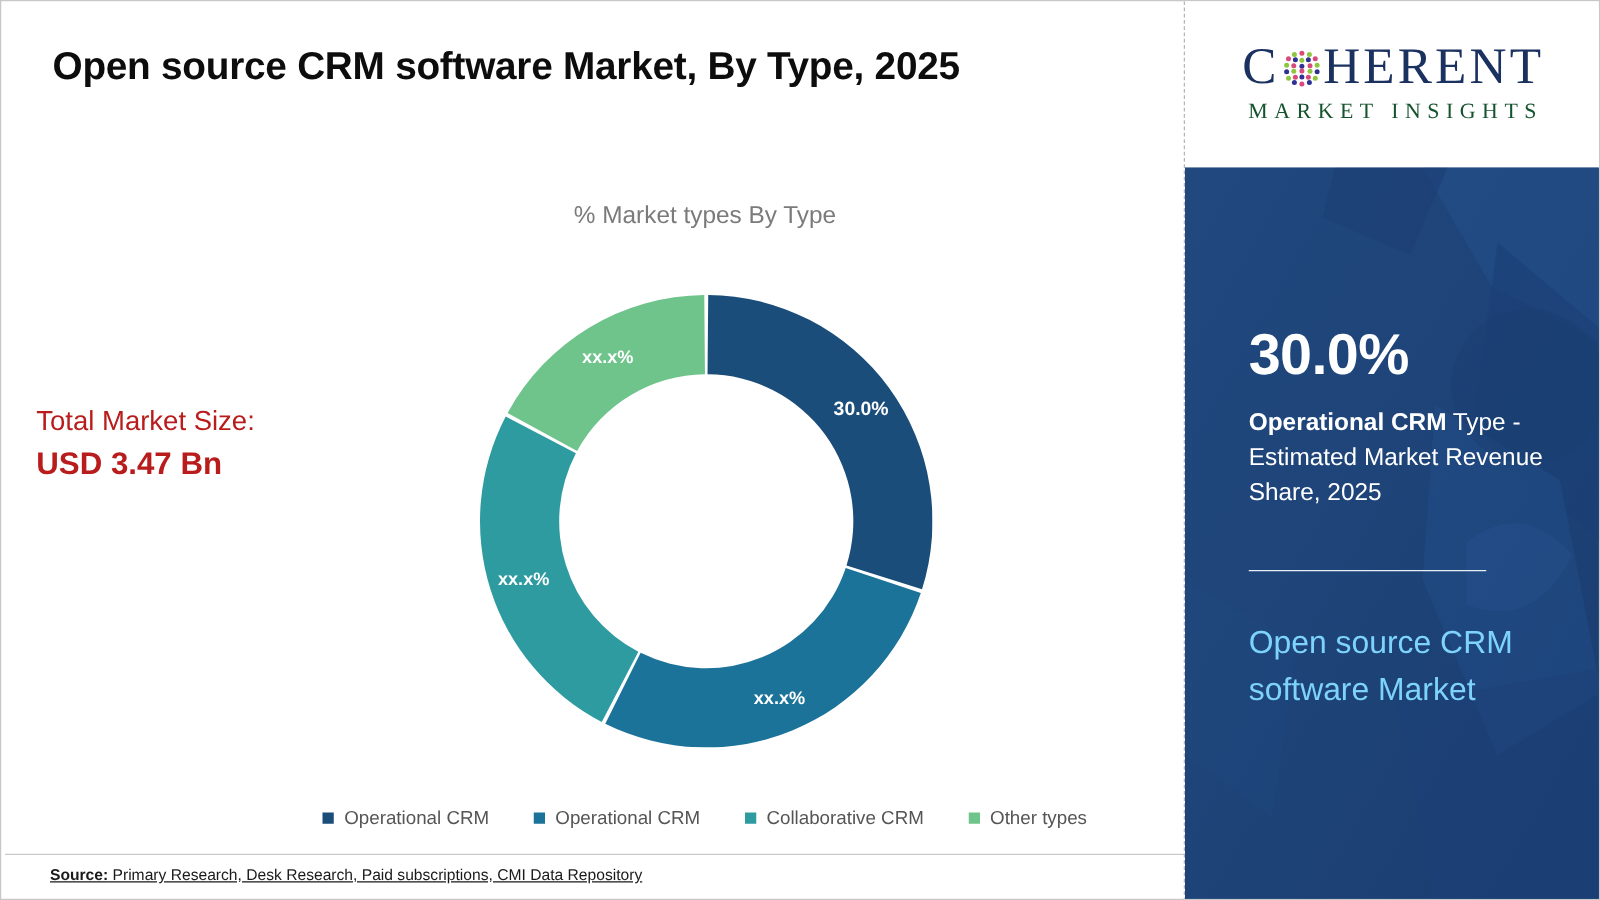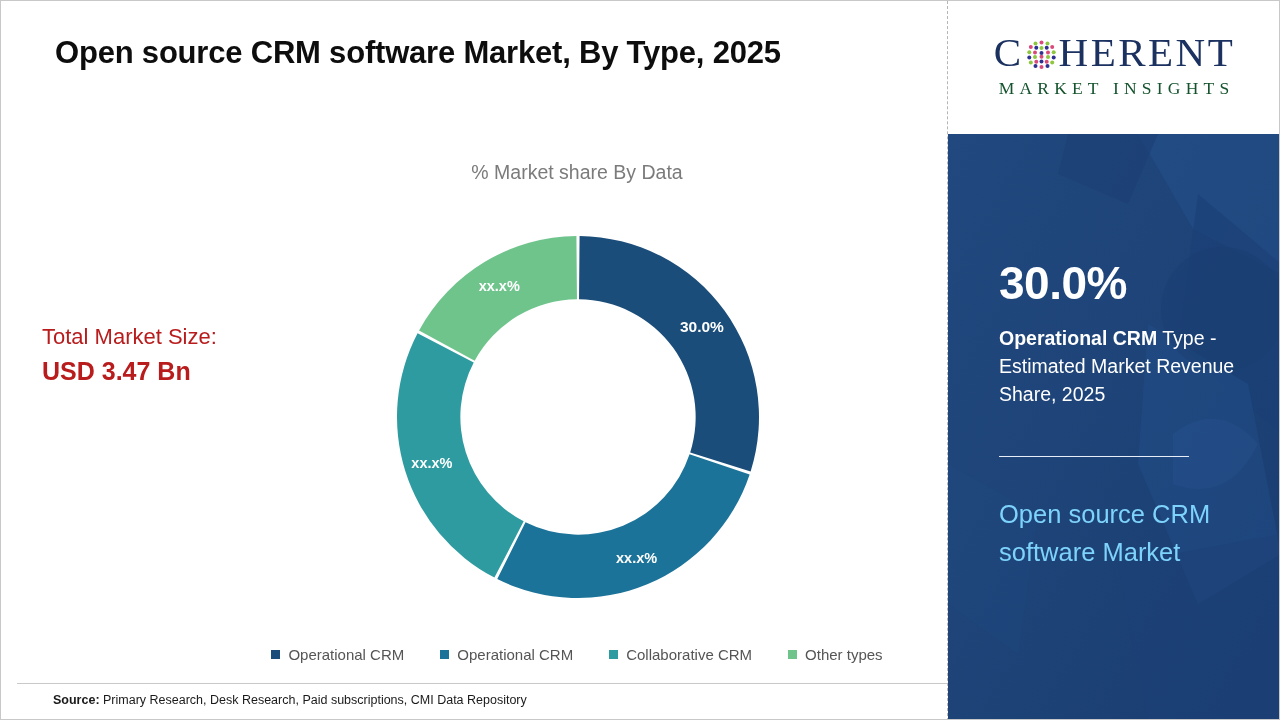--- a/index.html
+++ b/index.html
@@ -19,21 +19,21 @@
     height: 720px;
     box-sizing: border-box;
     border: 1px solid #c8c8c8;
     background: #ffffff;
     overflow: hidden;
   }
 
   
   #left-panel {
     position: absolute;
-    left: 16px; top: 0;
+    left: 3px; top: 0;
     width: 946px;
     height: 720px;
   }
 
   #chart-title {
     position: absolute;
     left: 38px;
     top: 30px;
     width: 830px;
     font-size: 31px;
@@ -130,20 +130,21 @@
     height: 1px;
     background: #c9c9c9;
   }
   #source-line {
     position: absolute;
     left: 36px;
     top: 692px;
     font-size: 12.5px;
     color: #1a1a1a;
     white-space: nowrap;
+    text-decoration: underline;
   }
   #source-label { font-weight: bold; }
 
   
   #right-panel {
     position: absolute;
     left: 946px;
     top: 0;
     width: 334px;
     height: 720px;
@@ -252,21 +253,21 @@
 </style>
 </head>
 <body>
 
 <div id="page">
 
   <div id="left-panel">
 
     <div id="chart-title">Open source CRM software Market, By Type, 2025</div>
 
-    <div id="chart-subtitle">% Market share By Data</div>
+    <div id="chart-subtitle">% Market types By Type</div>
 
     <div id="total-market-block">
       <div id="total-market-label">Total Market Size:</div>
       <div id="total-market-value">USD 3.47 Bn</div>
     </div>
 
     <div id="donut-wrap">
       <svg id="donut-svg" width="362" height="362" viewBox="0 0 362 362">
         <g id="donut-slices">
             <path d="M182.57950292520567,0.006891925384991282 A181,181 0 0 1 353.6227680854291,235.42774971027342 L293.2047992555289,216.37803731167773 A117.65,117.65 0 0 0 182.0266769013837,63.354479751500236 Z" fill="#1b4d7a"></path>

